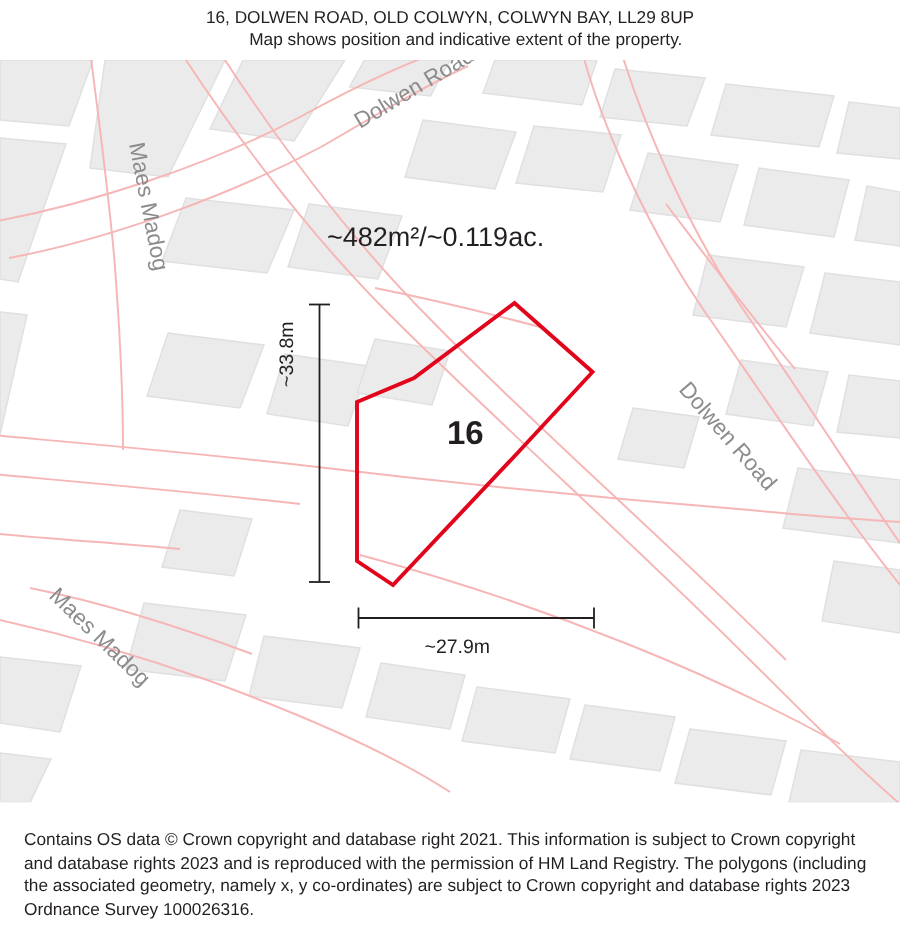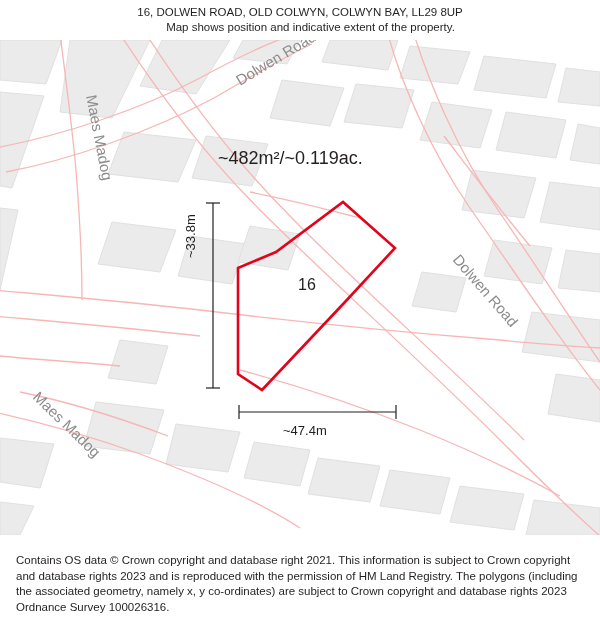--- a/index.html
+++ b/index.html
@@ -60,22 +60,23 @@
     left: 218px;
     top: 108px;
     font-size: 18px;
     color: #231f20;
     white-space: nowrap;
   }
   .plot-number {
     position: absolute;
     left: 298px;
     top: 236px;
-    font-size: 16px;
-    color: #231f20;
+    font-size: 22px;
+    color: #231f20;
+    font-weight: bold;
   }
   .v-dim-label {
     position: absolute;
     left: 183px;
     top: 218px;
     font-size: 13px;
     color: #231f20;
     transform: rotate(-90deg);
     transform-origin: left top;
     white-space: nowrap;
@@ -193,20 +194,20 @@
 
       <text x="240" y="46" font-family="Liberation Sans, sans-serif" font-size="15" fill="#8c8c8c" transform="rotate(-31 240 46)">Dolwen Road</text>
       <text x="452" y="220" font-family="Liberation Sans, sans-serif" font-size="15" fill="#8c8c8c" transform="rotate(49 452 220)">Dolwen Road</text>
       <text x="86" y="56" font-family="Liberation Sans, sans-serif" font-size="15" fill="#8c8c8c" transform="rotate(79 86 56)">Maes Madog</text>
       <text x="32" y="358" font-family="Liberation Sans, sans-serif" font-size="15" fill="#8c8c8c" transform="rotate(44 32 358)">Maes Madog</text>
     </svg>
 
     <div class="area-label">~482m²/~0.119ac.</div>
     <div class="plot-number">16</div>
     <div class="v-dim-label">~33.8m</div>
-    <div class="h-dim-label">~47.4m</div>
+    <div class="h-dim-label">~27.9m</div>
   </div>
 
   <div class="footer">
     <p>Contains OS data © Crown copyright and database right 2021. This information is subject to Crown copyright and database rights 2023 and is reproduced with the permission of HM Land Registry. The polygons (including the associated geometry, namely x, y co-ordinates) are subject to Crown copyright and database rights 2023 Ordnance Survey 100026316.</p>
   </div>
 
 </div>
 
 </body></html>

